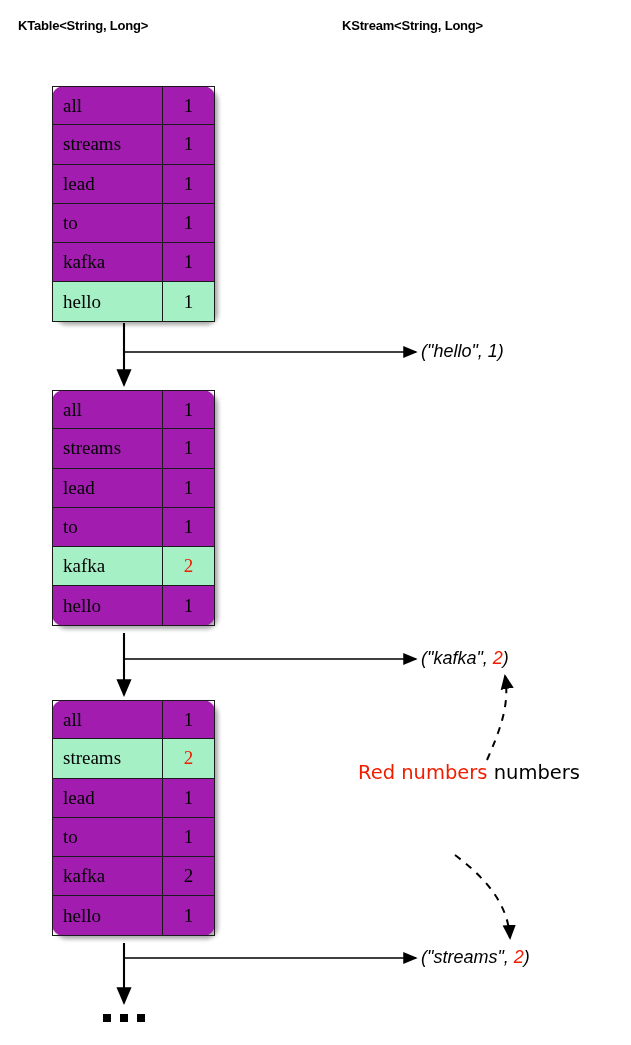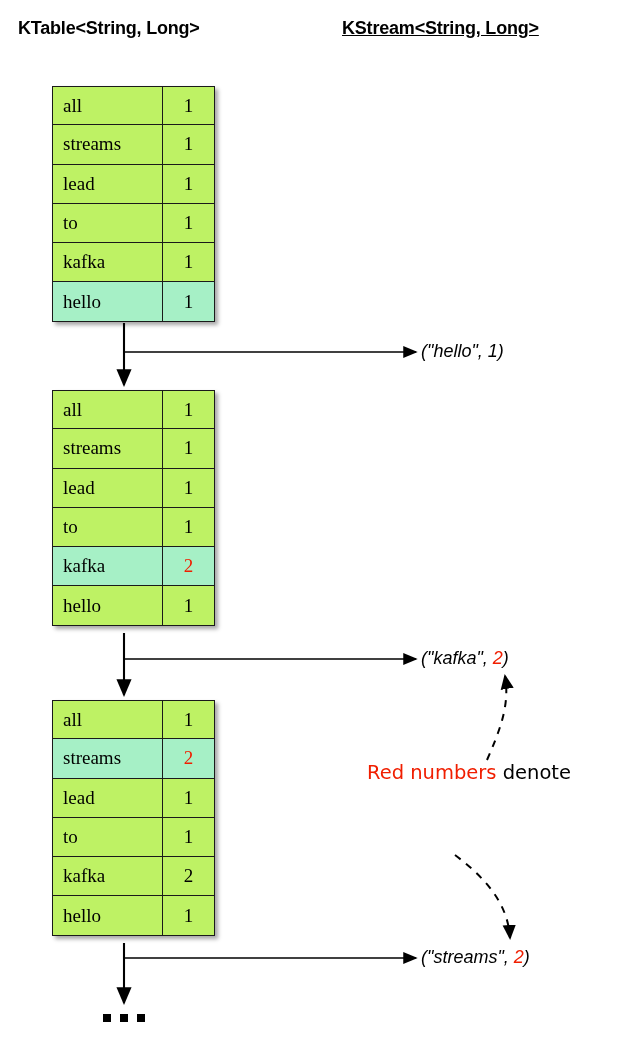--- a/index.html
+++ b/index.html
@@ -20,36 +20,37 @@
     left: 0; top: 0;
     width: 631px;
     height: 1045px;
   }
 
   
   .col-header {
     position: absolute;
     font-family: "Liberation Sans", sans-serif;
     font-weight: bold;
-    font-size: 18px;
+    font-size: 13px;
     color: #000000;
     letter-spacing: -0.2px;
     white-space: nowrap;
   }
   #hdr-ktable  { left: 18px;  top: 18px; }
-  #hdr-kstream { left: 342px; top: 18px; text-decoration: underline; }
+  #hdr-kstream { left: 342px; top: 18px; }
 
   
   .ktable {
     position: absolute;
     left: 52px;
     width: 163px;
     border-collapse: collapse;
-    background: #bef264;
+    background: #a21caf;
     box-shadow: 3px 3px 4px rgba(0,0,0,0.35);
+    border-radius: 12px;
   }
   .ktable .row {
     display: flex;
     height: 39.3px;
     box-sizing: border-box;
     border-left: 1.7px solid #1a1a1a;
     border-right: 1.7px solid #1a1a1a;
     border-bottom: 1.7px solid #1a1a1a;
   }
   .ktable .row:first-child {
@@ -238,21 +239,21 @@
         <div class="cell-key">hello</div>
         <div class="cell-val">1</div>
       </div>
     </div>
 
   <div id="stream-1" class="stream-label"><span>("hello", </span><span>1</span><span>)</span></div>
   <div id="stream-2" class="stream-label"><span>("kafka", </span><span class="red">2</span><span>)</span></div>
   <div id="stream-3" class="stream-label"><span>("streams", </span><span class="red">2</span><span>)</span></div>
 
   <div id="note">
-    <div><span class="red">Red numbers</span><span> denote</span></div>
+    <div><span class="red">Red numbers</span><span> numbers</span></div>
   </div>
 
   <div id="ellipsis">
     <span></span>
     <span></span>
     <span></span>
   </div>
 
 </div>
 

